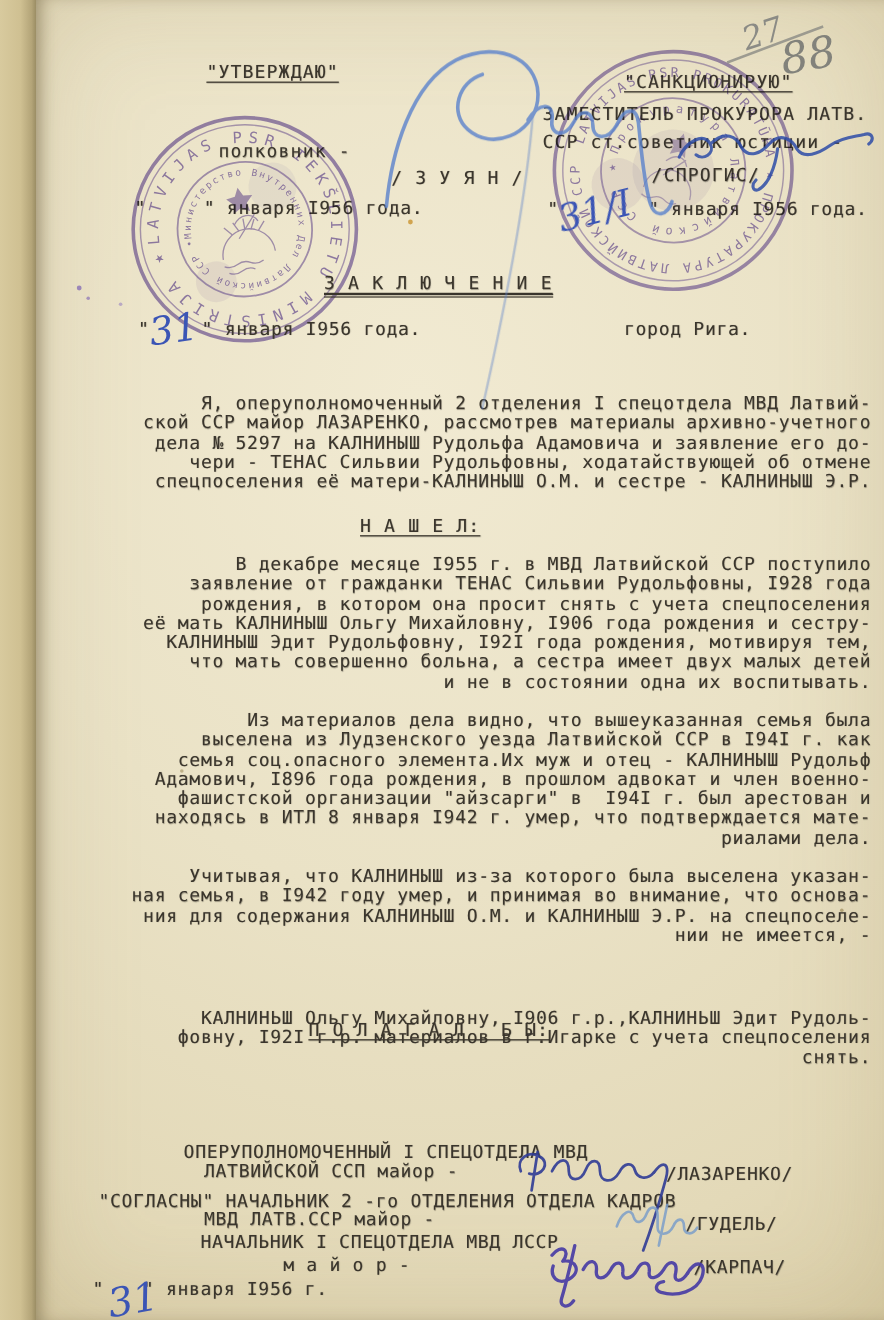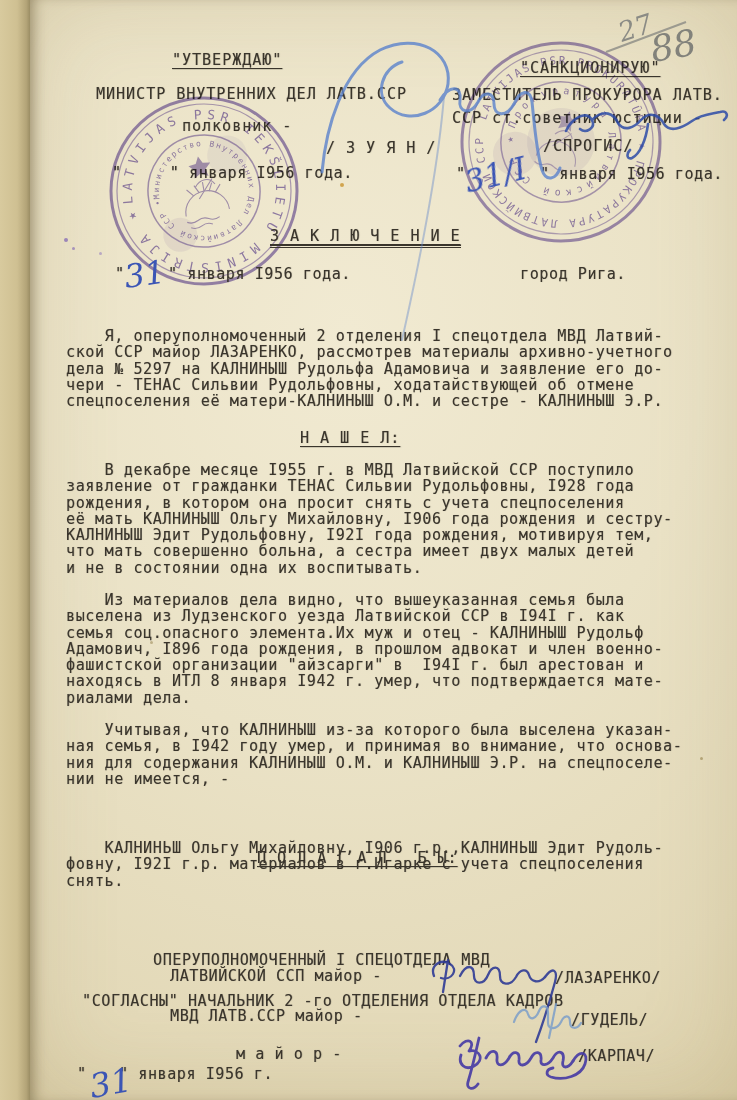--- a/index.html
+++ b/index.html
@@ -5,21 +5,21 @@
   html,body{margin:0;padding:0;background:#6e6a60;}
   .page{position:relative;width:737px;height:1100px;overflow:hidden;background:#cfc192;
         font-family:"DejaVu Sans Mono","Liberation Mono",monospace;}
   .underlay{position:absolute;left:0;top:0;width:31px;height:1100px;
         background:linear-gradient(90deg,#d8ca9e 0%,#cfc092 55%,#b3a478 85%,#94875f 100%);}
   .sheet{position:absolute;left:30px;top:0;width:707px;height:1100px;
         background:radial-gradient(120% 90% at 45% 30%,#f1ead2 0%,#eae2c6 42%,#e3d9b8 74%,#d8cba2 100%);
         box-shadow:inset 9px 0 14px -6px rgba(96,82,48,.55), inset 0 0 90px rgba(150,128,80,.20);}
   .t{position:absolute;font-size:15px;line-height:16.3px;letter-spacing:.6px;color:#3a352c;
      text-shadow:.4px .4px .7px rgba(58,53,44,.45);white-space:pre;}
-  .para{white-space:pre-wrap;width:660px;}
+  .para{white-space:pre-wrap;width:660px;text-align:right;}
   .u{text-decoration:underline;text-underline-offset:3px;}
   .du{text-decoration:underline;text-underline-offset:3px;border-bottom:3px double currentColor;padding-bottom:1px;}
   .hd{letter-spacing:1px;}
   .stamp{position:absolute;mix-blend-mode:multiply;opacity:.88;}
   .stamp text{font-family:"DejaVu Sans Mono","Liberation Mono",monospace;}
   .pen{position:absolute;left:0;top:0;pointer-events:none;}
   .pen path{fill:none;stroke-linecap:round;stroke-linejoin:round;}
   .hw{font-family:"DejaVu Serif","Liberation Serif",serif;font-style:italic;}
   .speck{position:absolute;border-radius:50%;}
 </style>
@@ -31,21 +31,20 @@
   <div class="sheet"></div>
 
   <div class="speck" style="left:64px;top:238px;width:4px;height:4px;background:#7a5fb4;opacity:.7"></div>
   <div class="speck" style="left:72px;top:247px;width:3px;height:3px;background:#7a5fb4;opacity:.6"></div>
   <div class="speck" style="left:99px;top:252px;width:3px;height:3px;background:#8a6fc0;opacity:.5"></div>
   <div class="speck" style="left:340px;top:183px;width:4px;height:4px;background:#c9932f;opacity:.8"></div>
   <div class="speck" style="left:700px;top:757px;width:3px;height:3px;background:#a08d5b;opacity:.7"></div>
   <div class="speck" style="left:150px;top:641px;width:3px;height:3px;background:#a08d5b;opacity:.6"></div>
 
   <div class="t hd u" style="left:172px;top:52px">"УТВЕРЖДАЮ"</div>
-  <div class="t hd" style="left:96px;top:86px">МИНИСТР ВНУТРЕННИХ ДЕЛ ЛАТВ.ССР</div>
   <div class="t hd" style="left:182px;top:118px">полковник -</div>
   <div class="t hd" style="left:326px;top:140px">/ З У Я Н /</div>
   <div class="t" style="left:112px;top:165px">"     " января I956 года.</div>
 
   <div class="t hd u" style="left:520px;top:60px">"САНКЦИОНИРУЮ"</div>
   <div class="t hd" style="left:452px;top:110px">ССР ст.советник юстиции -</div>
   <div class="t hd" style="left:452px;top:87px">ЗАМЕСТИТЕЛЬ ПРОКУРОРА ЛАТВ.</div>
   <div class="t hd" style="left:543px;top:138px">/СПРОГИС/</div>
   <div class="t" style="left:456px;top:166px">"</div>
   <div class="t" style="left:540px;top:166px">" января I956 года.</div>
@@ -135,20 +134,21 @@
   <div class="t para" style="left:66px;top:840px">    КАЛНИНЬШ Ольгу Михайловну, I906 г.р.,КАЛНИНЬШ Эдит Рудоль-
 фовну, I92I г.р. материалов в г.Игарке с учета спецпоселения
 снять.</div>
 
   <div class="t" style="left:153px;top:952px">ОПЕРУПОЛНОМОЧЕННЫЙ I СПЕЦОТДЕЛА МВД</div>
   <div class="t" style="left:170px;top:968px">ЛАТВИЙСКОЙ ССП майор -</div>
   <div class="t" style="left:555px;top:970px">/ЛАЗАРЕНКО/</div>
   <div class="t" style="left:82px;top:993px">"СОГЛАСНЫ" НАЧАЛЬНИК 2 -го ОТДЕЛЕНИЯ ОТДЕЛА КАДРОВ</div>
   <div class="t" style="left:170px;top:1008px">МВД ЛАТВ.ССР майор -</div>
   <div class="t" style="left:571px;top:1012px">/ГУДЕЛЬ/</div>
+  <div class="t" style="left:167px;top:1027px">НАЧАЛЬНИК I СПЕЦОТДЕЛА МВД ЛССР</div>
   <div class="t" style="left:236px;top:1046px">м а й о р -</div>
   <div class="t" style="left:578px;top:1048px">/КАРПАЧ/</div>
   <div class="t" style="left:77px;top:1066px">"</div>
   <div class="t" style="left:119px;top:1066px">" января I956 г.</div>
 
   <svg class="pen" width="737" height="1100" viewBox="0 0 737 1100">
 
     <text class="hw" x="622" y="42" font-size="27" fill="#8b8b85" transform="rotate(-18 622 42)">27</text>
     <line x1="606" y1="52" x2="686" y2="22" stroke="#8b8b85" stroke-width="2.2" opacity=".8"></line>
     <text class="hw" x="653" y="62" font-size="36" fill="#82827b" transform="rotate(-10 653 62)">88</text>

